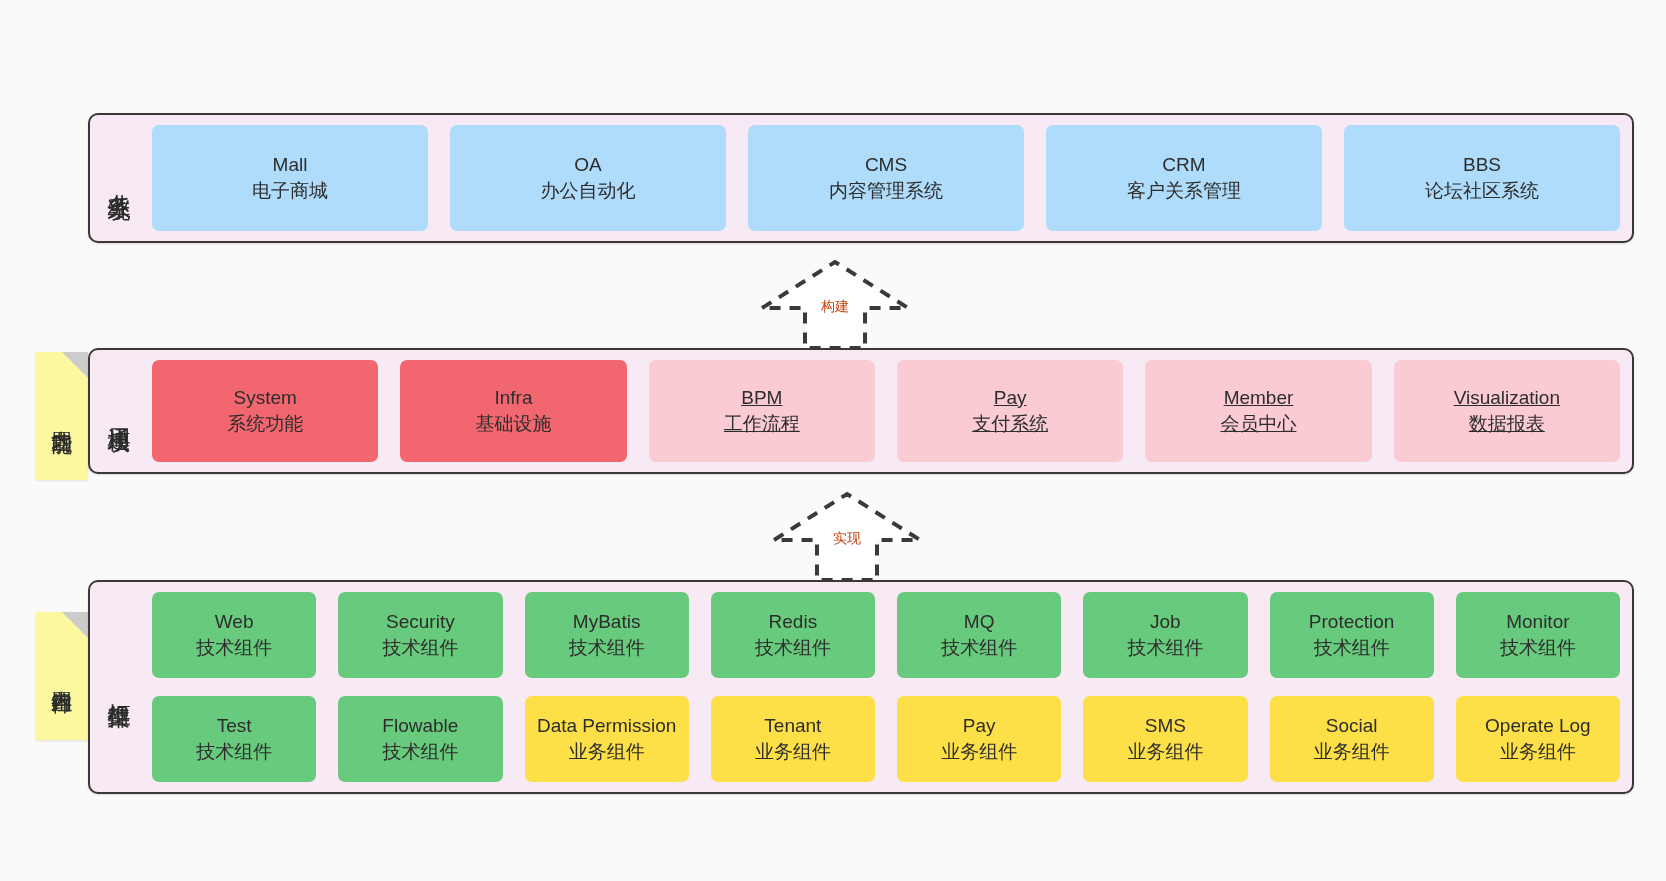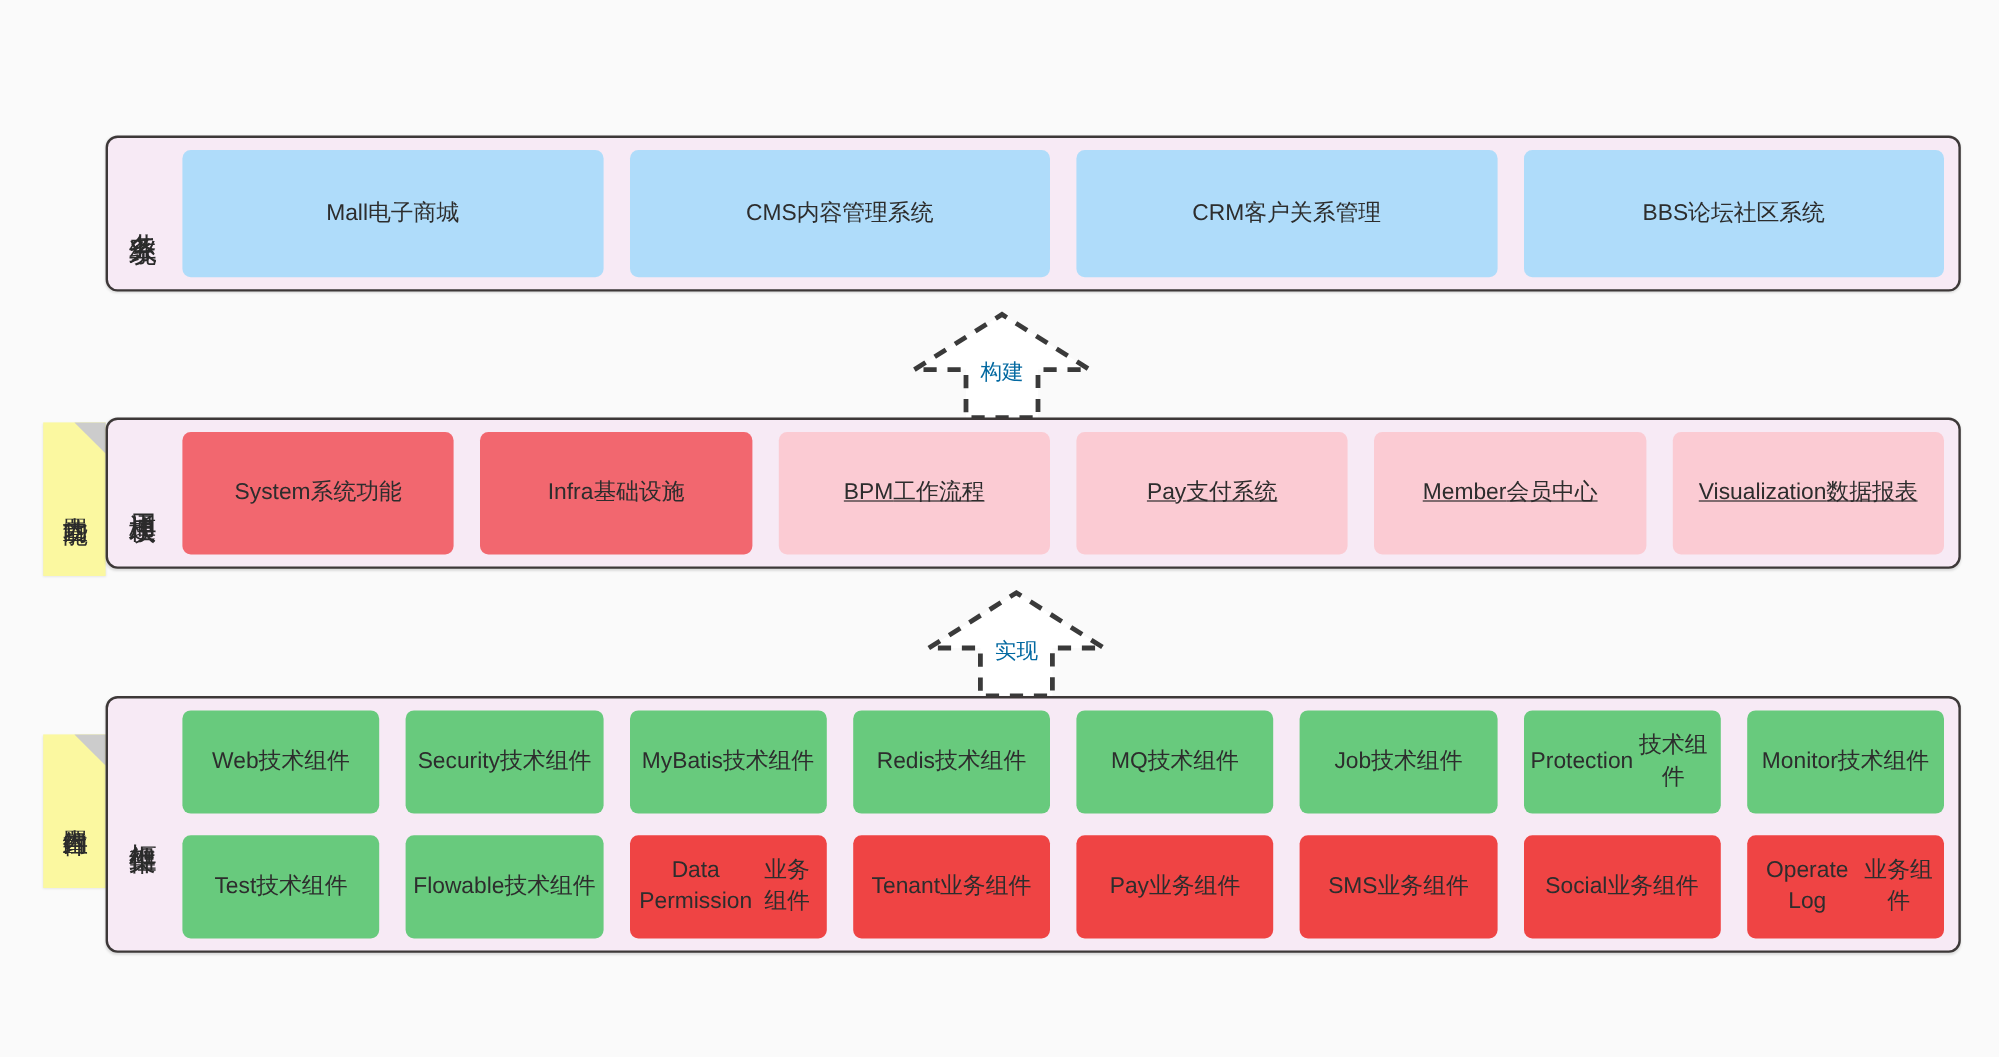--- a/index.html
+++ b/index.html
@@ -59,39 +59,39 @@
     display: flex;
     gap: 22px;
     flex: 1 1 auto;
     align-items: stretch;
   }
 
   .card {
     flex: 1 1 0;
     border-radius: 7px;
     display: flex;
-    flex-direction: row;
+    flex-direction: column;
     align-items: center;
     justify-content: center;
     text-align: center;
     font-size: 19px;
     line-height: 1.38;
     color: #2d2d2d;
     padding: 4px 6px;
     box-sizing: border-box;
   }
   .card .t1 { display: block; }
   .card .t2 { display: block; }
 
   
   .c-blue       { background: #afdcfa; }
   .c-red        { background: #f2676f; }
   .c-pink       { background: #fbcbd3; text-decoration: underline; }
   .c-green-dark { background: #68ca7d; }
-  .c-green-light{ background: #ef4444; }
+  .c-green-light{ background: #fde047; }
 
   
   .sticky {
     position: absolute;
     background: #fbf8a0;
     box-sizing: border-box;
     display: flex;
     align-items: center;
     justify-content: center;
     font-size: 21px;
@@ -122,37 +122,41 @@
   .arrow-wrap svg {
     position: absolute;
     top: 0; left: 0;
     overflow: visible;
   }
   .arrow-label {
     position: absolute;
     left: 50%;
     transform: translateX(-50%);
     top: 40px;
-    font-size: 18px;
-    color: #0369a1;
+    font-size: 14px;
+    color: #c2410c;
     background: transparent;
     white-space: nowrap;
     padding: 0 1px;
   }
 </style>
 </head>
 <body>
 
 <div class="layer" id="layer-business" style="left:88px; top:113px; width:1546px; height:130px;">
   <div class="layer-title">业务系统</div>
   <div class="layer-body">
     <div class="row">
       <div class="card c-blue">
         <span class="t1">Mall</span>
         <span class="t2">电子商城</span>
+      </div>
+      <div class="card c-blue">
+        <span class="t1">OA</span>
+        <span class="t2">办公自动化</span>
       </div>
       <div class="card c-blue">
         <span class="t1">CMS</span>
         <span class="t2">内容管理系统</span>
       </div>
       <div class="card c-blue">
         <span class="t1">CRM</span>
         <span class="t2">客户关系管理</span>
       </div>
       <div class="card c-blue">

